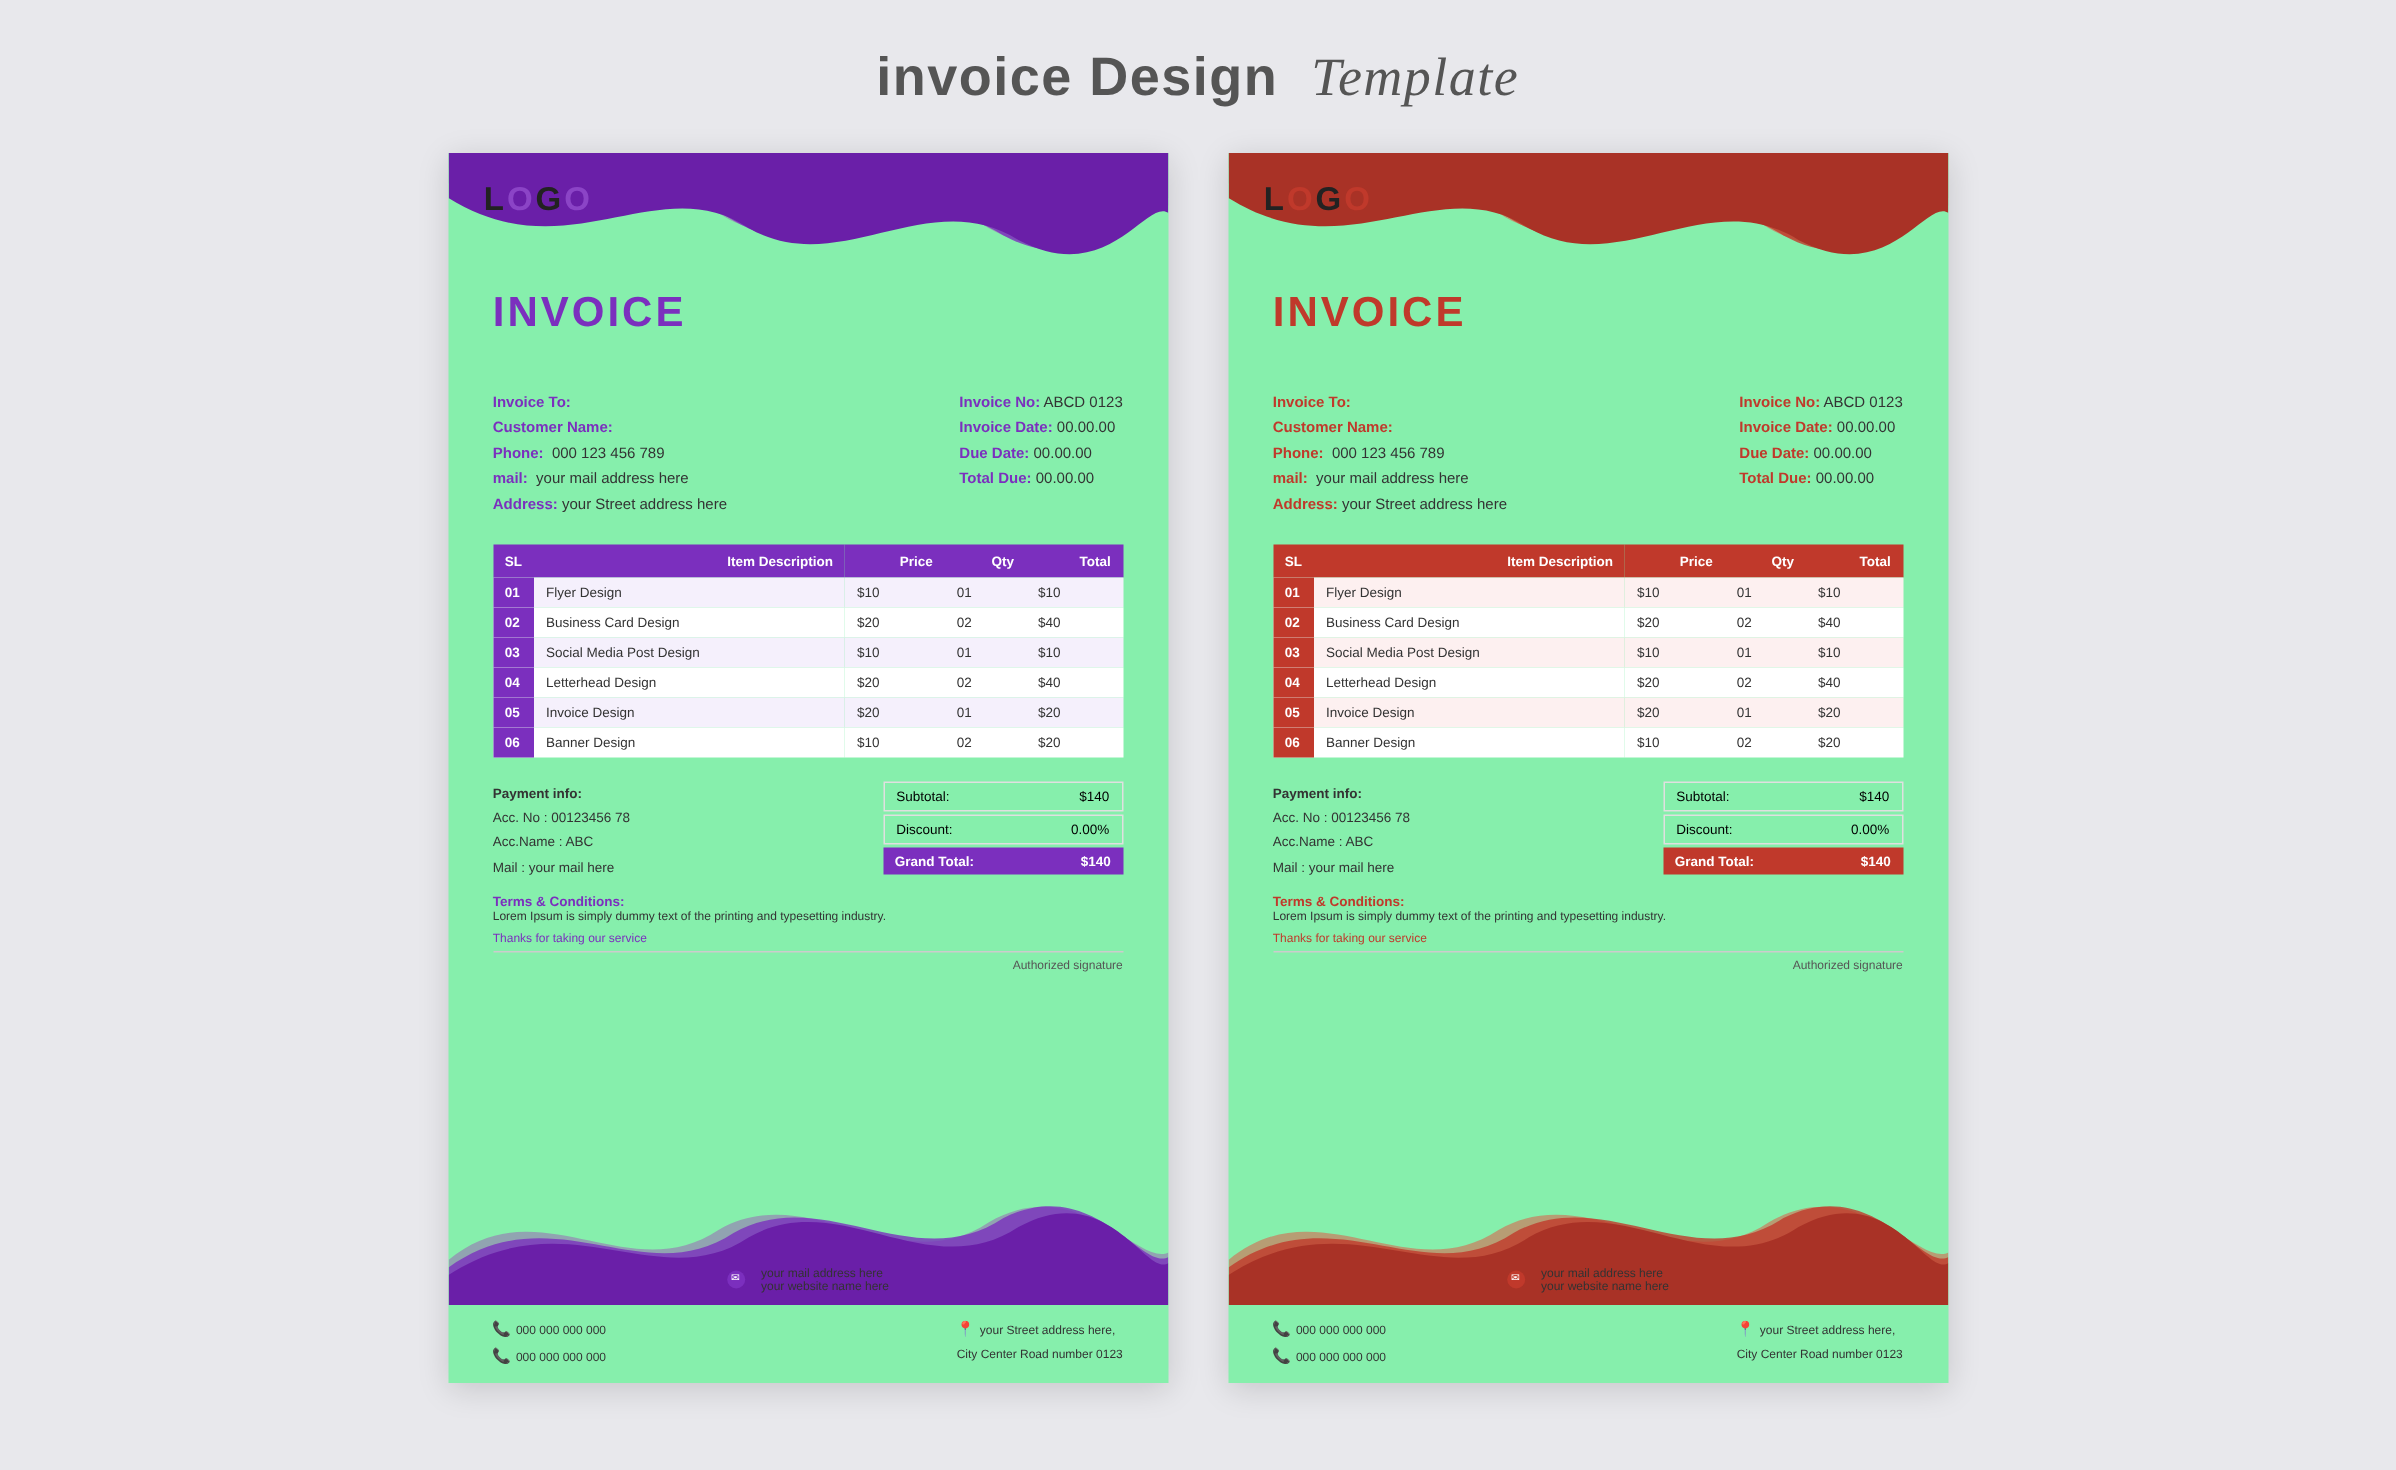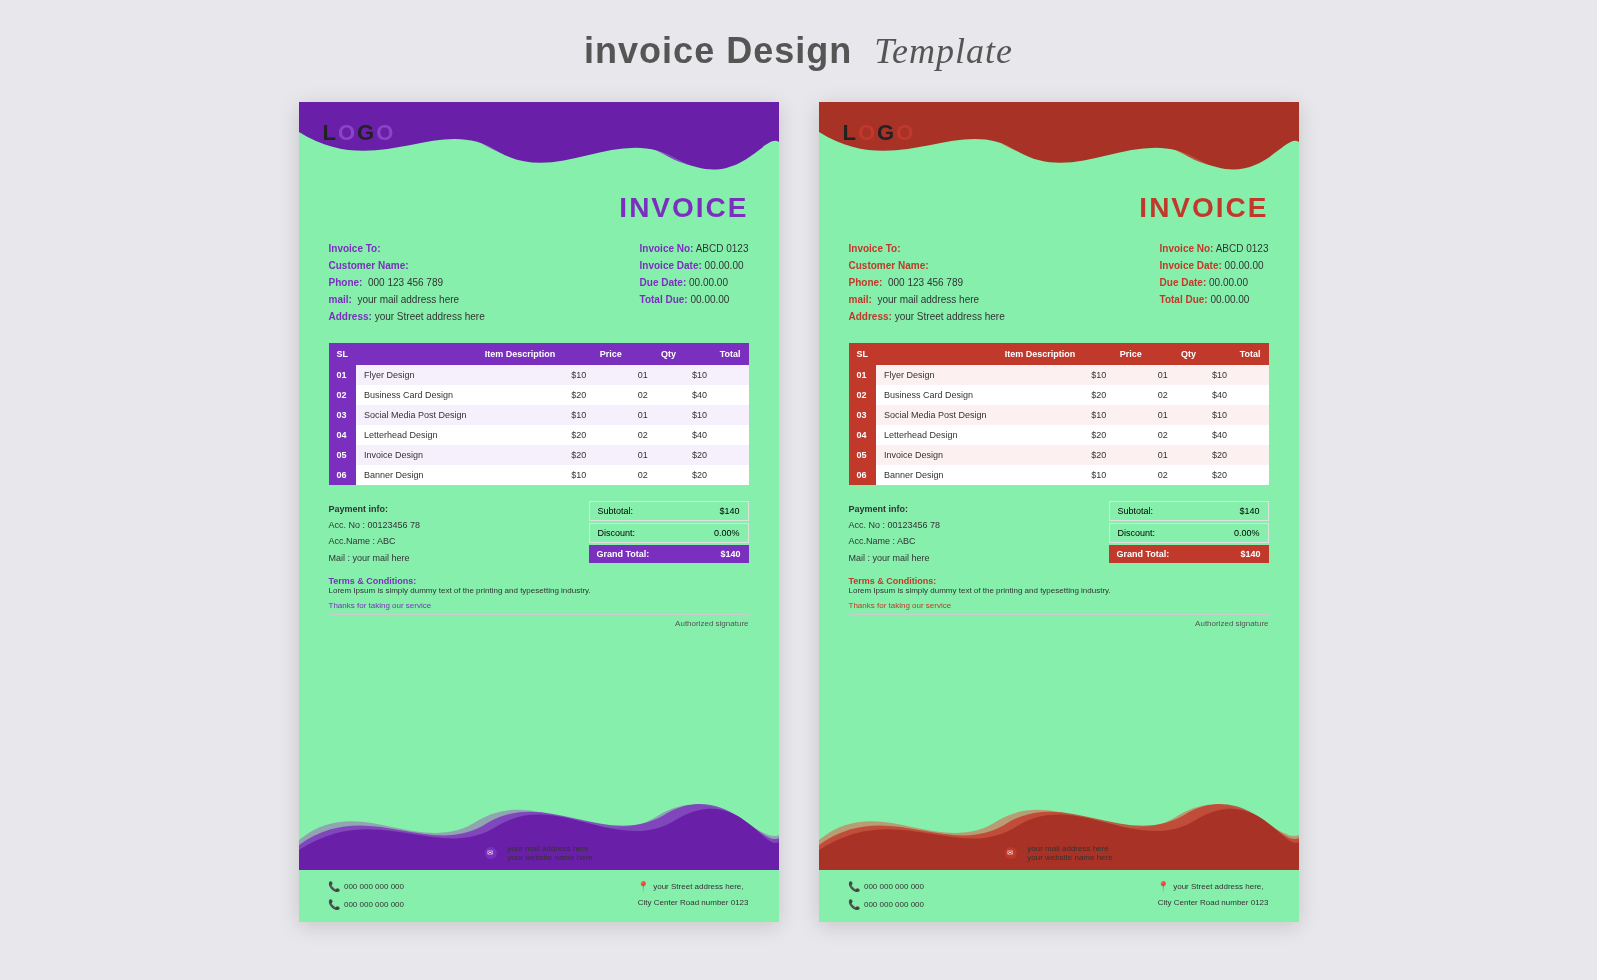--- a/index.html
+++ b/index.html
@@ -77,40 +77,41 @@
     .red-card .logo-area .logo-o {
       color: #c0392b;
     }
 
     .invoice-body {
       padding: 0 30px 10px 30px;
       flex: 1;
     }
 
     .invoice-title {
-      text-align: right;
+      text-align: left;
       font-size: 28px;
       font-weight: bold;
       color: #7b2fbe;
       margin-bottom: 16px;
       letter-spacing: 2px;
     }
     .red-card .invoice-title {
       color: #c0392b;
     }
 
     .invoice-info {
       display: flex;
       justify-content: space-between;
       margin-bottom: 18px;
     }
     .info-left, .info-right {
       font-size: 10px;
       color: #333;
       line-height: 1.7;
+      margin-top: 20px;
     }
     .info-label {
       font-weight: bold;
       color: #7b2fbe;
     }
     .red-card .info-label {
       color: #c0392b;
     }
 
     

